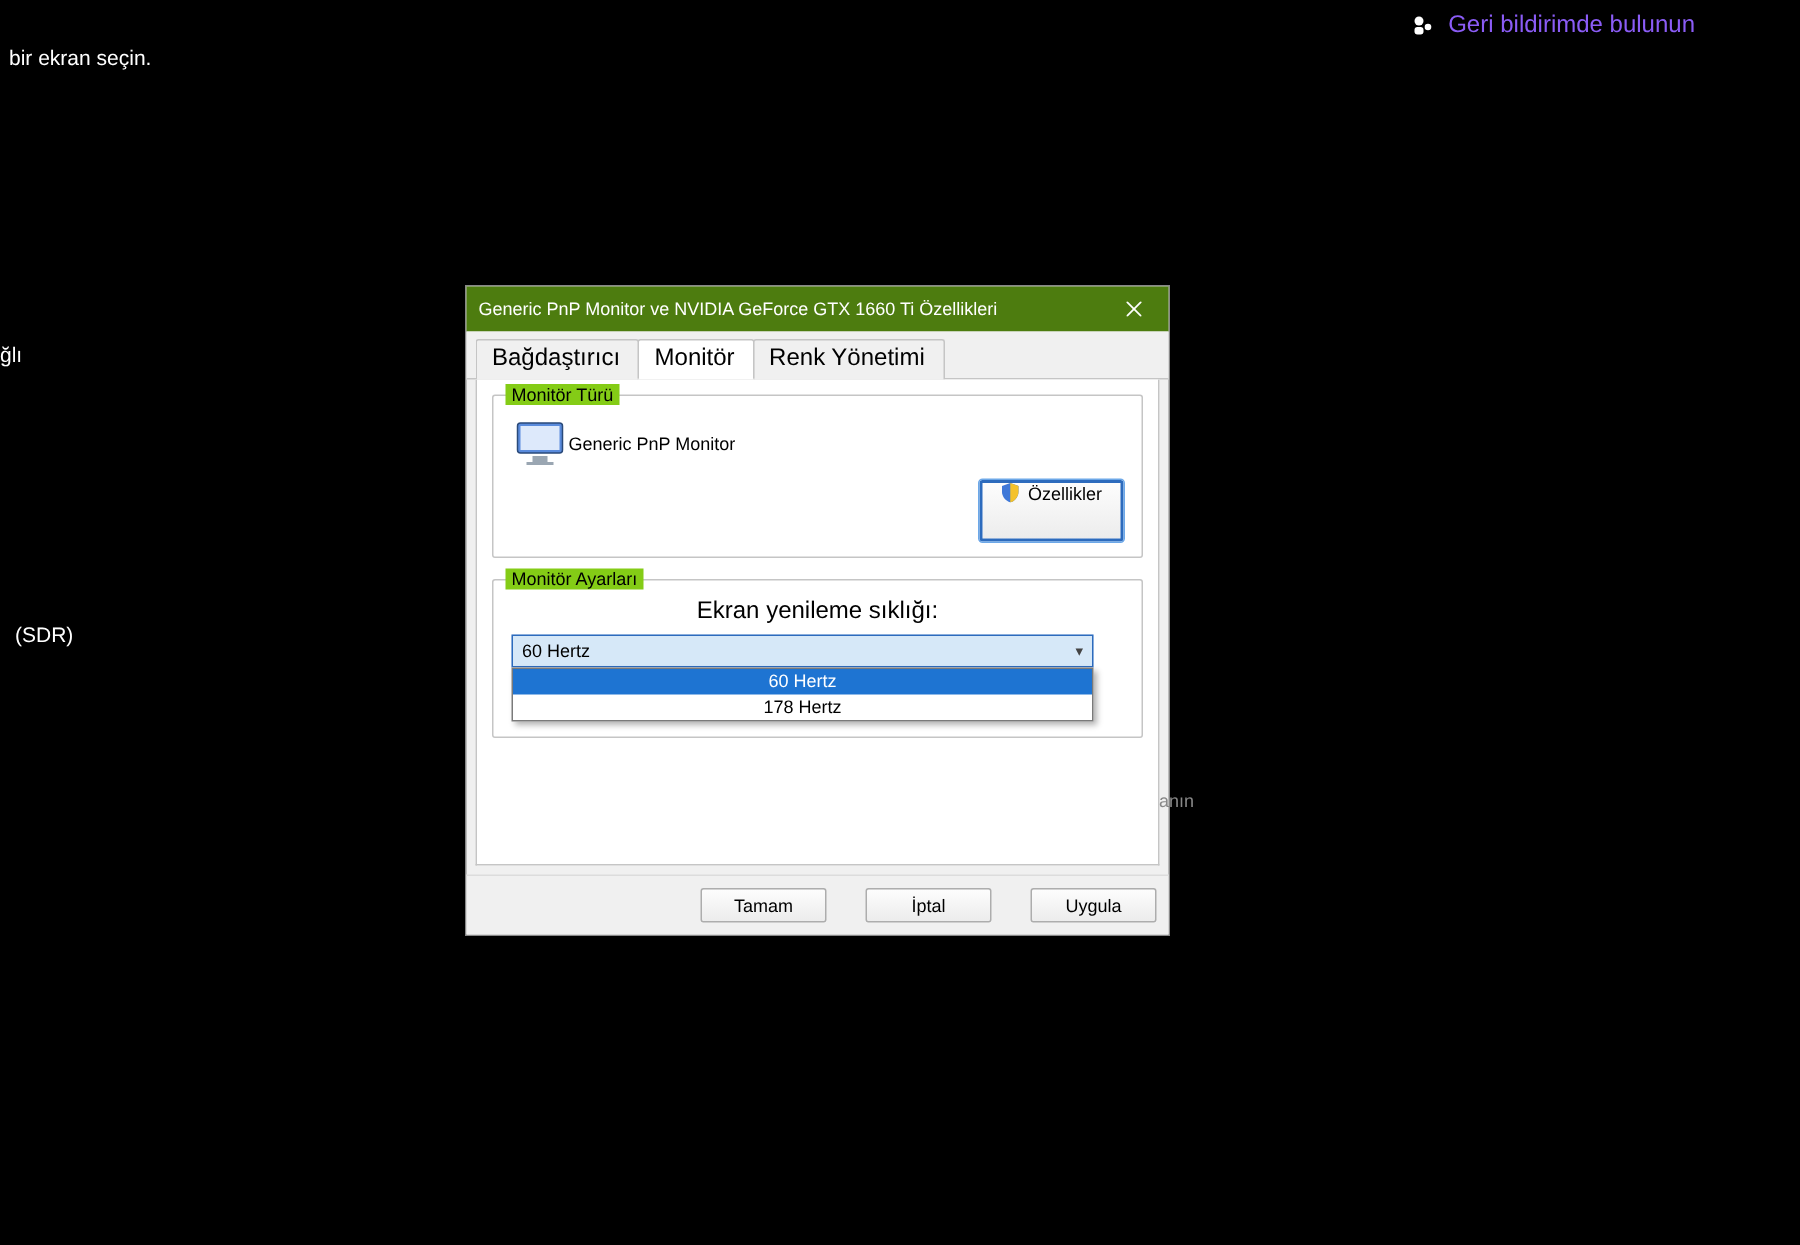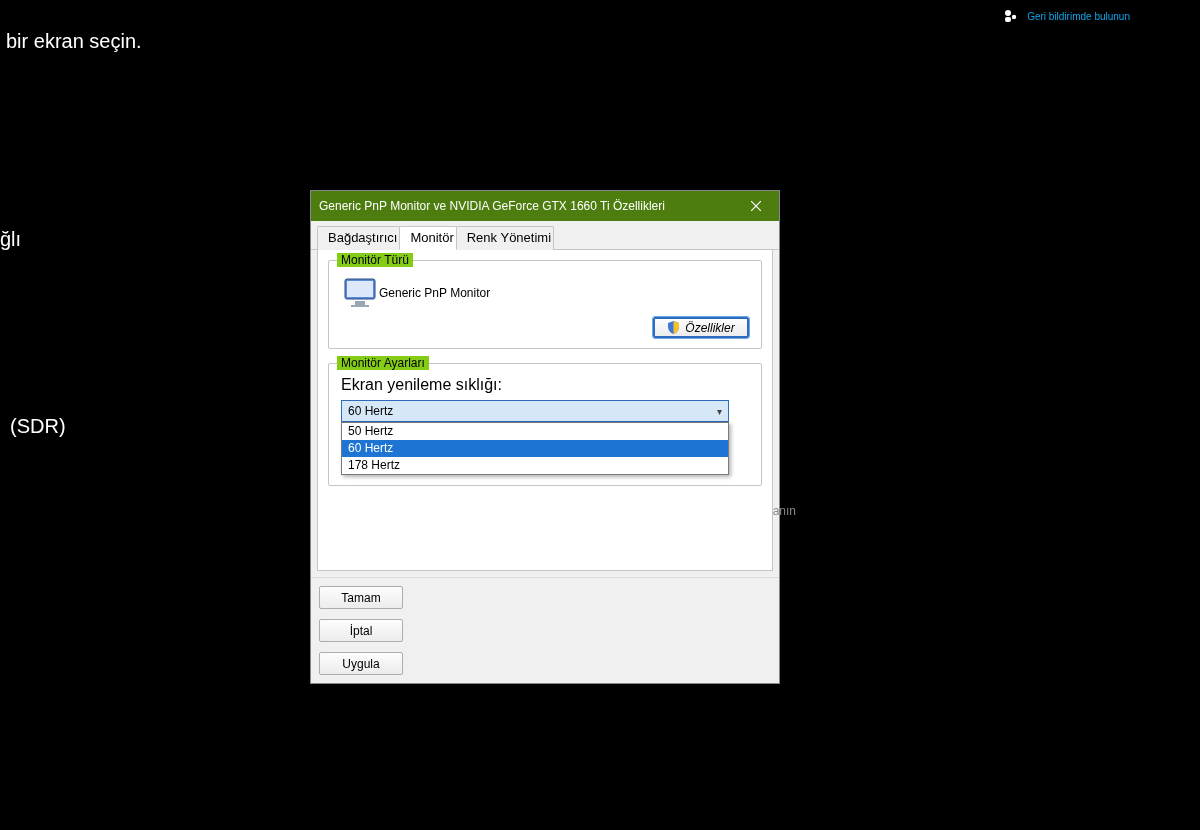--- a/index.html
+++ b/index.html
@@ -1,17 +1,17 @@
 <!DOCTYPE html>
 <html><head>
 <meta charset="utf-8">
 <style>
   html,body{margin:0;padding:0;width:1200px;height:830px;background:#000;font-family:"Segoe UI",Tahoma,sans-serif;font-size:12px;color:#000;overflow:hidden;}
-  .bg-text{position:absolute;color:#fff;font-size:20px;white-space:nowrap;} 
-  .feedback-link{position:absolute;top:8px;right:70px;color:#0ea5e9;font-size:10px;display:flex;align-items:center;gap:8px;}
+  .bg-text{position:absolute;color:#fff;font-size:14px;white-space:nowrap;} 
+  .feedback-link{position:absolute;top:8px;right:70px;color:#8b5cf6;font-size:16px;display:flex;align-items:center;gap:8px;}
   .feedback-icon{width:16px;height:16px;display:inline-block;}
   .feedback-icon svg{display:block;}
 
   .dialog{
     position:absolute;top:190px;left:310px;width:470px;
     background:#f0f0f0;border:1px solid #888;
     box-shadow:4px 4px 12px rgba(0,0,0,0.6);
     box-sizing:border-box;
   }
   .titlebar{
@@ -24,48 +24,48 @@
     width:46px;height:30px;display:flex;align-items:center;justify-content:center;
     color:#fff;font-size:13px;cursor:pointer;
   }
 
   .tabstrip{
     display:flex;padding:4px 6px 0 6px;background:#f0f0f0;
     border-bottom:1px solid #c5c5c5;
     gap:0;
   }
   .tab{
-    padding:3px 2px 4px 10px;border:1px solid #c5c5c5;
+    padding:3px 12px 4px 10px;border:1px solid #c5c5c5;
     background:#f0f0f0;color:#000;cursor:pointer;
     border-bottom:none;border-radius:2px 2px 0 0;
-    margin-right:-1px;font-size:13px;position:relative;top:1px;
+    margin-right:-1px;font-size:16px;position:relative;top:1px;
   }
   .tab.active{background:#fff;z-index:2;top:1px;border-bottom:1px solid #fff;}
 
   .panel{background:#fff;margin:0 6px 6px 6px;padding:10px;border:1px solid #c5c5c5;border-top:none;}
 
   .groupbox{
     border:1px solid #c5c5c5;border-radius:2px;
     padding:10px 12px 10px 12px;margin-bottom:14px;position:relative;
   }
   .groupbox-legend{
     position:absolute;top:-8px;left:8px;background:#84cc16;
     padding:0 4px;font-size:12px;color:#000;
   }
 
   .monitor-row{display:flex;align-items:center;gap:0;margin:6px 0 8px 2px;}
   .monitor-icon{width:36px;height:32px;}
   .mon-name{font-size:12px;}
 
   .props-btn-row{display:flex;justify-content:flex-end;margin-top:4px;}
   .win-btn{
-    min-width:96px;height:21px;padding:0 12px;
+    min-width:96px;height:41px;padding:0 12px;
     background:linear-gradient(#fdfdfd,#ececec);
     border:1px solid #8e8e8e;border-radius:2px;
-    font-size:12px;cursor:pointer;display:flex;align-items:center;justify-content:center;gap:5px;font-style:italic;
+    font-size:12px;cursor:pointer;display:flex;justify-content:center;gap:5px;
   }
   .win-btn.focus{border:2px solid #2d6bbd;outline:1px solid #6da8e8;}
   .shield{width:13px;height:13px;display:inline-block;}
 
   .settings-label{margin:2px 0 6px 0;font-size:16px;}
 
   .combo{
     height:22px;border:1px solid #2d6bbd;box-sizing:border-box;
     background:#d6e8f8;display:flex;align-items:center;justify-content:space-between;
     padding:0 6px;cursor:pointer;width:388px;font-size:12px;
@@ -77,22 +77,22 @@
     position:relative;z-index:5;box-shadow:2px 2px 4px rgba(0,0,0,0.3);
   }
   .option{padding:1px 6px;font-size:12px;cursor:pointer;line-height:15px;}
   .option.selected{background:#1e74d2;color:#fff;}
 
   .hint-right{
     position:absolute;right:-35px;top:140px;color:#888;font-size:12px;pointer-events:none;
   }
 
   .bottom-btns{
-    display:flex;justify-content:flex-end;gap:10px;
-    padding:8px;background:#f0f0f0;border-top:1px solid #dcdcdc;flex-direction:column;
+    display:flex;justify-content:flex-end;gap:26px;
+    padding:8px;background:#f0f0f0;border-top:1px solid #dcdcdc;
   }
   .std-btn{
     width:84px;height:23px;font-size:12px;cursor:pointer;
     background:linear-gradient(#fdfdfd,#ececec);
     border:1px solid #adadad;border-radius:2px;
   }
 
   
   .panel-spacer{height:60px;}
 </style>
@@ -155,32 +155,31 @@
             <svg viewBox="0 0 13 13">
               <path d="M6.5 0 L12 2 V6 C12 9 9.5 12 6.5 13 C3.5 12 1 9 1 6 V2 Z" fill="#3f78d8"></path>
               <path d="M6.5 0 L12 2 V6 C12 9 9.5 12 6.5 13 V0 Z" fill="#f4c22b"></path>
             </svg>
           </span>
           <span>Özellikler</span>
         </button>
       </div>
     </div>
 
-    <div class="groupbox" style="position:relative;">
+    <div class="groupbox" style="position:relative;text-align:center;">
       <span class="groupbox-legend">Monitör Ayarları</span>
 
       <div class="settings-label">Ekran yenileme sıklığı:</div>
 
       <div class="combo">
         <span>60 Hertz</span>
         <span class="chev">▾</span>
       </div>
 
       <div class="dropdown">
-        <div class="option">50 Hertz</div>
         <div class="option selected">60 Hertz</div>
         <div class="option">178 Hertz</div>
       </div>
 
       <span class="hint-right">anın</span>
     </div>
 
     <div class="panel-spacer"></div>
   </div>
 

